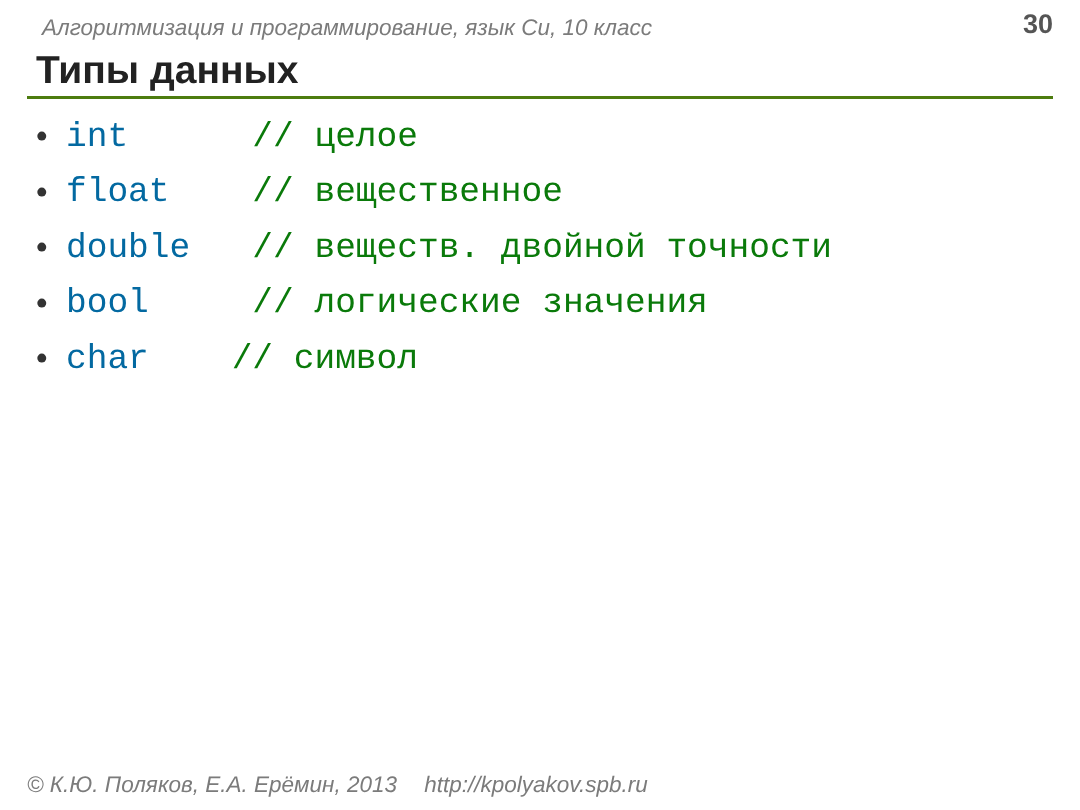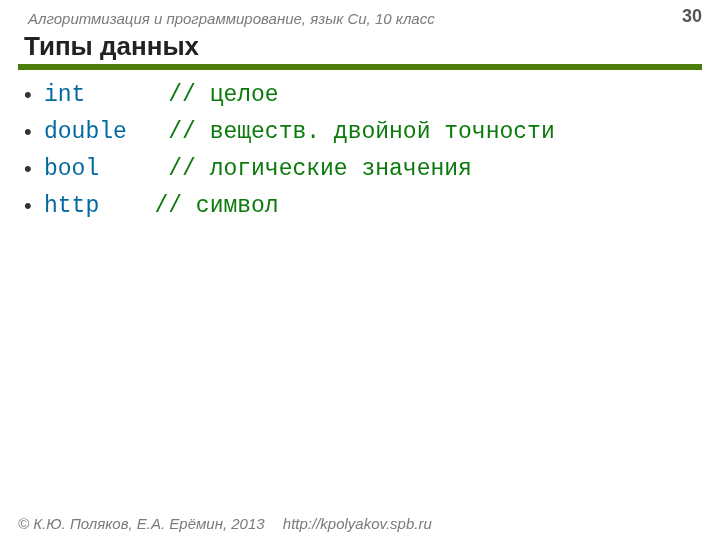--- a/index.html
+++ b/index.html
@@ -22,21 +22,21 @@
     color:#7b7b7b;
     font-size:15px;
   }
   .page-num{
     color:#555;
     font-size:18px;
     font-weight:bold;
   }
   .title-wrap{
     margin:4px 18px 0 18px;
-    border-bottom:6px solid #4d7c0f;
+    border-bottom:2px solid #4d7c0f;
     padding-bottom:2px;
   }
   .title{
     font-size:26px;
     font-weight:bold;
     color:#222;
     padding-left:6px;
   }
   .content{
     margin:10px 18px 0 18px;
@@ -84,22 +84,23 @@
   <span class="page-num">30</span>
 </div>
 
 <div class="title-wrap">
   <div class="title">Типы данных</div>
 </div>
 
 <div class="content">
   <ul class="types">
     <li><span class="kw">int     </span><span class="cm"> // целое</span></li>
+    <li><span class="kw">float   </span><span class="cm"> // вещественное</span></li>
     <li><span class="kw">double  </span><span class="cm"> // веществ. двойной точности</span></li>
     <li><span class="kw">bool    </span><span class="cm"> // логические значения</span></li>
-    <li><span class="kw">http   </span><span class="cm"> // символ</span></li>
+    <li><span class="kw">char   </span><span class="cm"> // символ</span></li>
   </ul>
 </div>
 
 <div class="footer">
   <span>© К.Ю. Поляков, Е.А. Ерёмин, 2013</span>
   <span class="url">http://kpolyakov.spb.ru</span>
 </div>
 
 </body></html>

